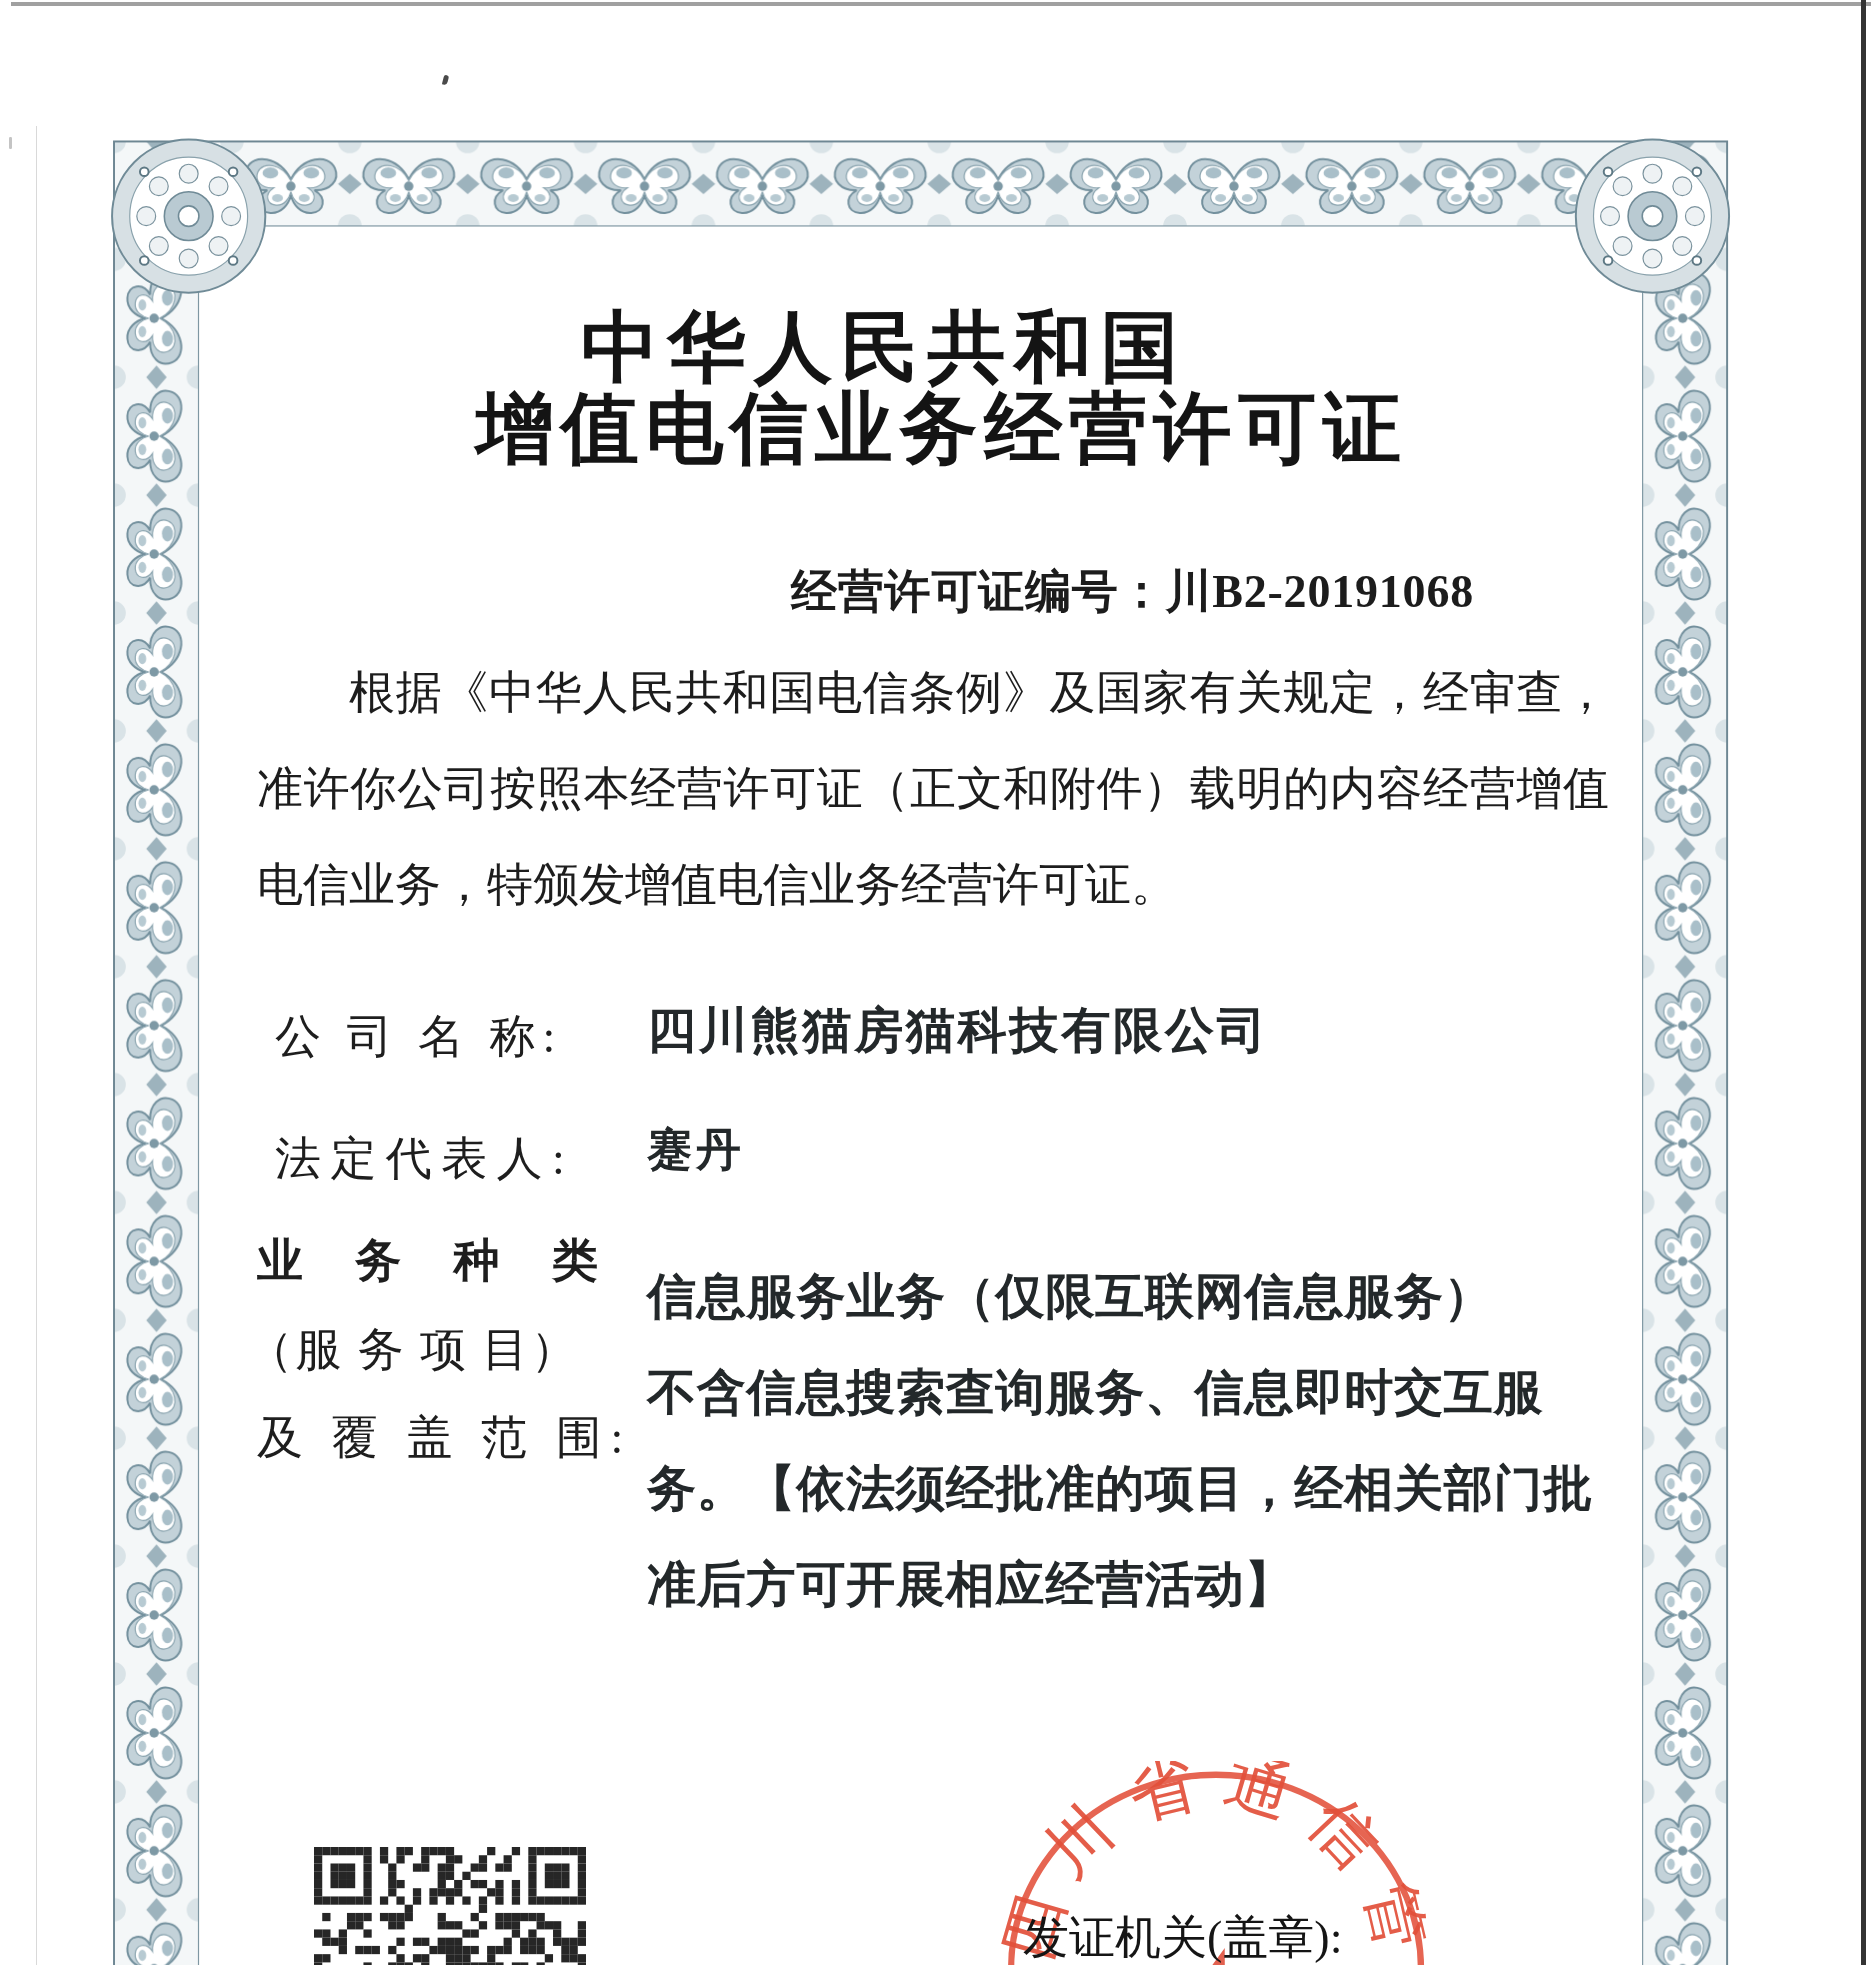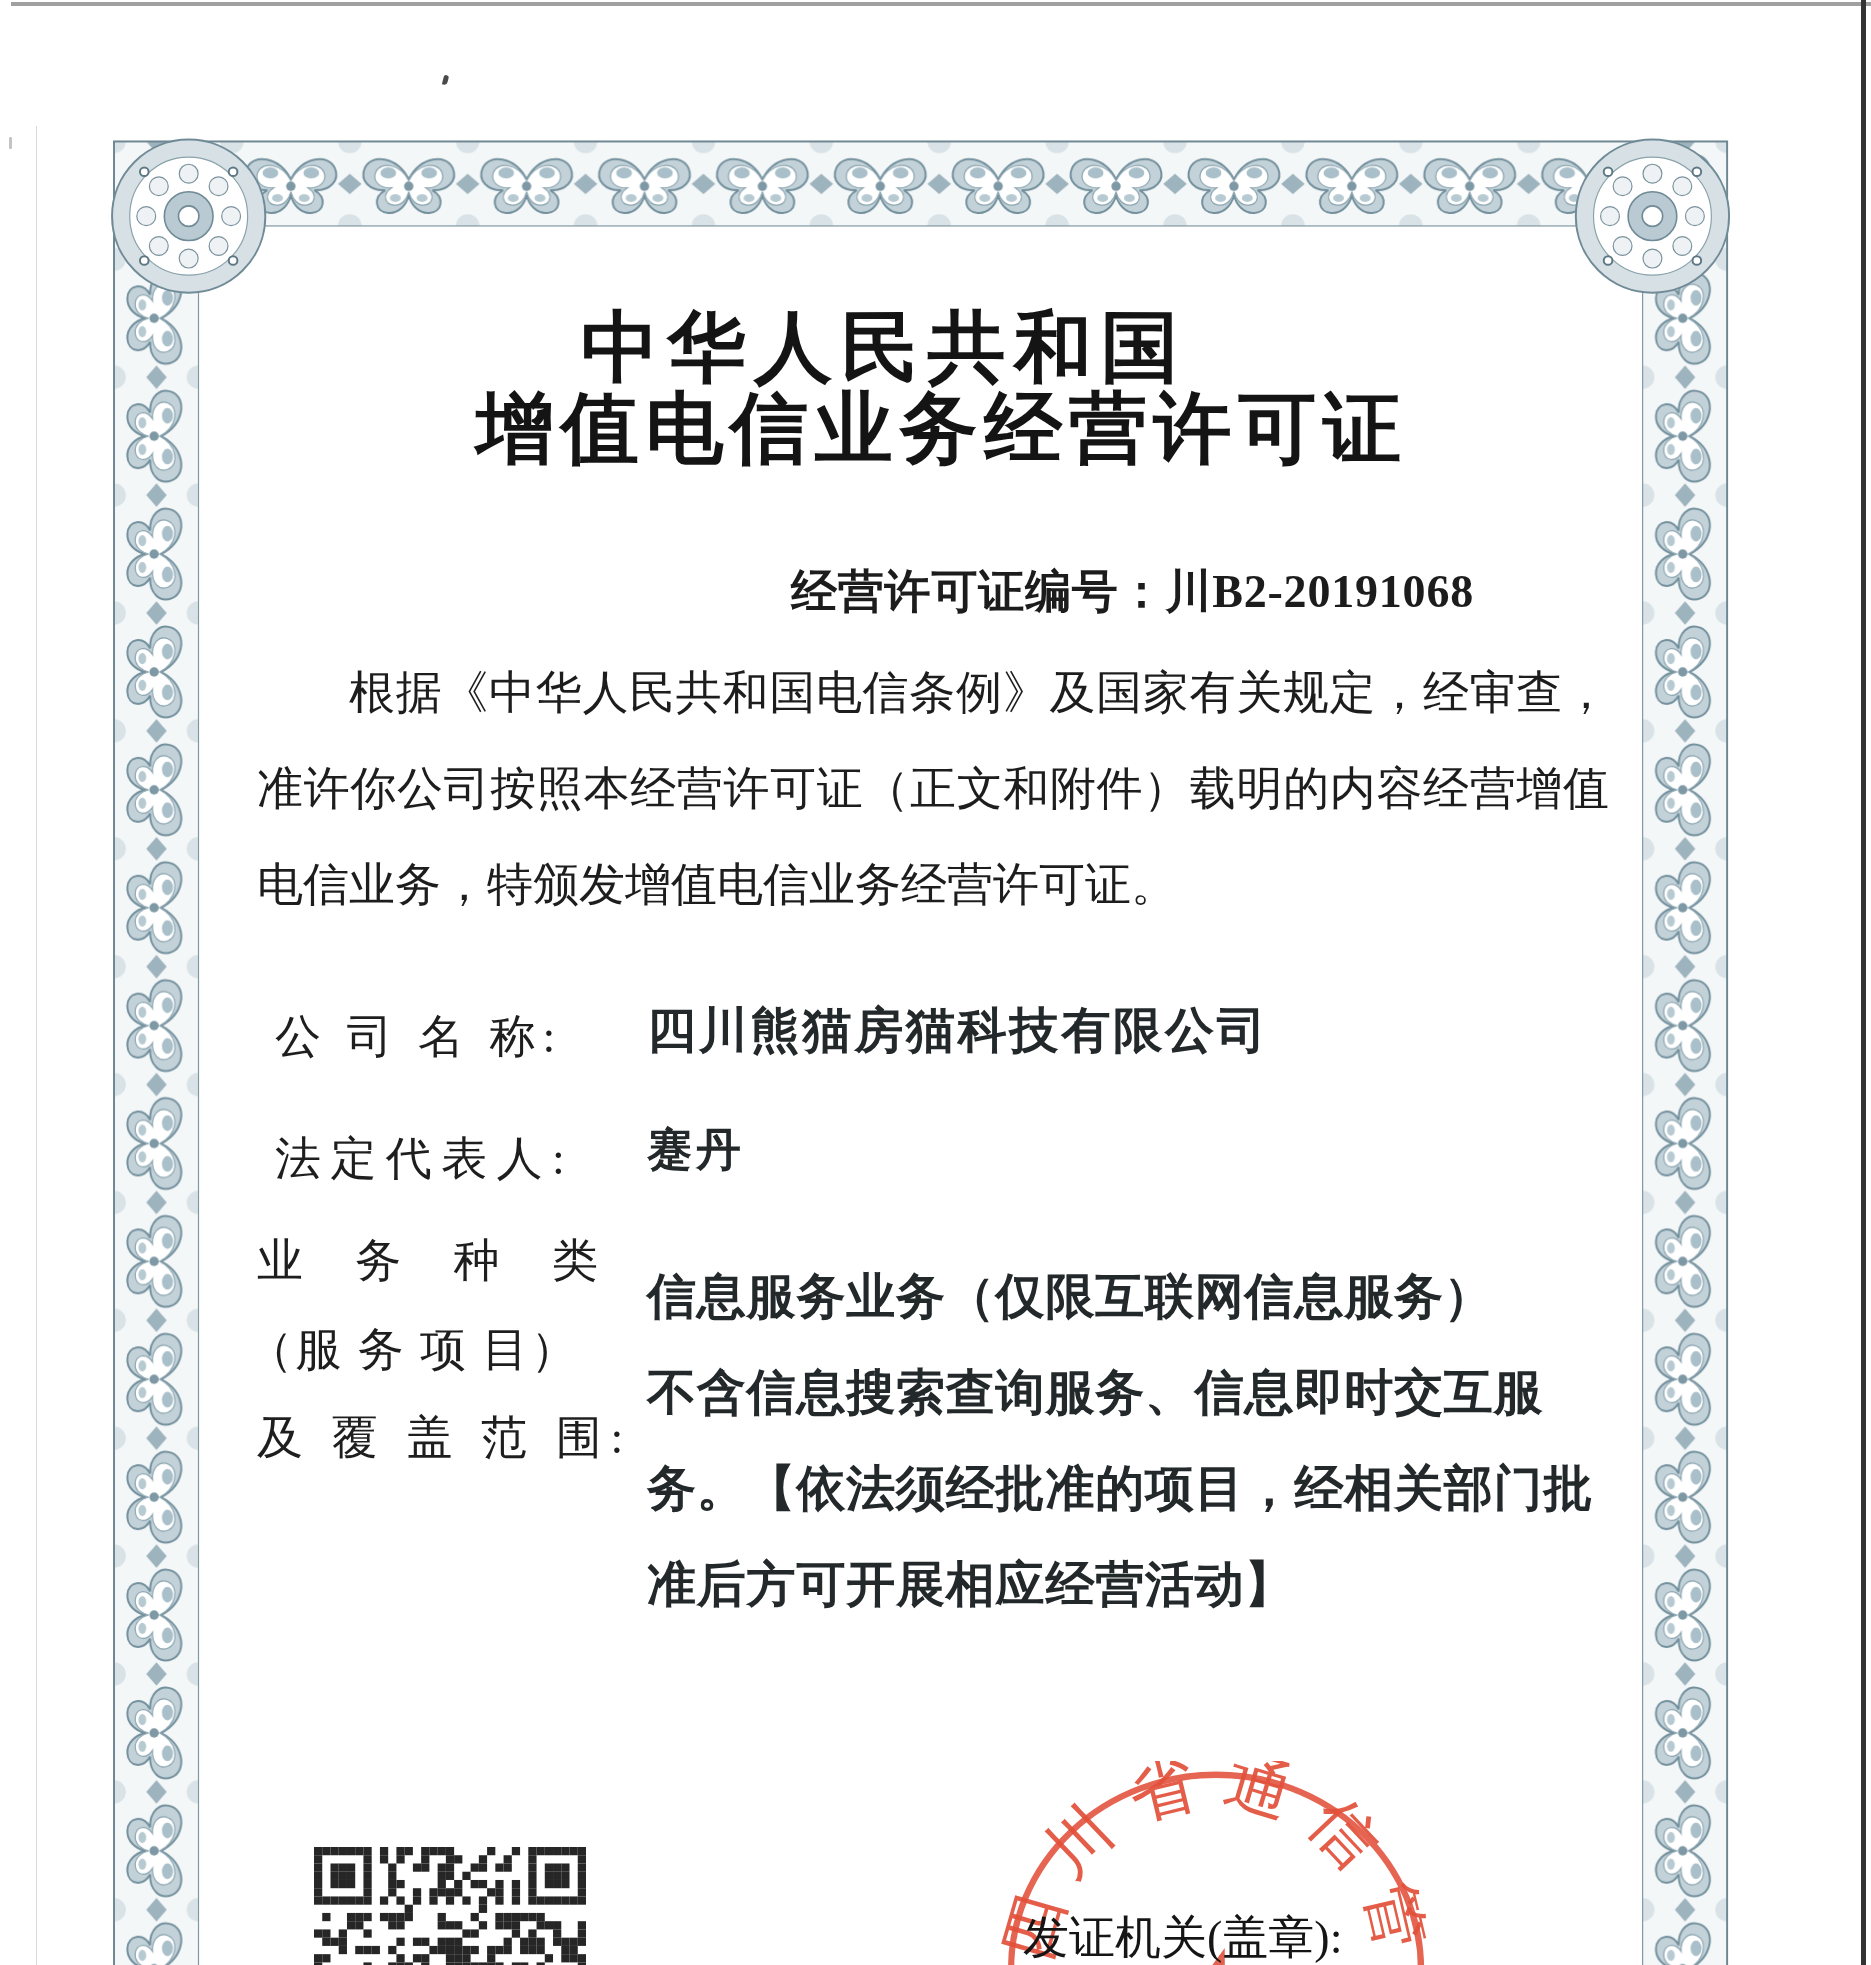--- a/index.html
+++ b/index.html
@@ -19,21 +19,21 @@
   #licno{left:791px;top:561px;font-size:46px;font-weight:700;white-space:nowrap;letter-spacing:0.8px;}
   #para{left:257px;top:645px;width:1352px;font-size:46px;line-height:96px;
         text-align:justify;text-indent:92px;color:#1d1d1d;}
   .label{font-size:46px;color:#1e1e1e;white-space:nowrap;}
   .bval{font-family:"Liberation Sans","DejaVu Sans",sans-serif;font-weight:700;color:#23282a;white-space:nowrap;}
   #company-label{left:275px;top:1006px;letter-spacing:7px;}
   #company-value{left:647px;top:998px;font-size:49px;letter-spacing:2.8px;}
   #rep-label{left:275px;top:1128px;letter-spacing:9.4px;}
   #rep-value{left:647px;top:1120px;font-size:45px;letter-spacing:3.9px;text-align:right;}
   .biz-label{left:257px;}
-  #biz-label-0{top:1230px;letter-spacing:20.4px;}
+  #biz-label-0{top:1230px;letter-spacing:20.4px;font-weight:bold;}
   #biz-label-1{top:1319px;left:247px;letter-spacing:2.4px;}
   #biz-label-2{top:1407px;letter-spacing:8.6px;text-align:right;}
   #biz-value{left:647px;top:1248px;width:1006px;}
   #biz-value .bline{font-size:49px;line-height:96px;letter-spacing:0.8px;
        font-family:"Liberation Sans","DejaVu Sans",sans-serif;font-weight:700;color:#23282a;white-space:nowrap;}
   
   #qr{left:314px;top:1847px;width:272px;height:272px;}
   
   #seal{left:998px;top:1761px;width:440px;height:428px;}
   #issuer-label{left:1023px;top:1907px;font-size:46px;color:#151515;white-space:nowrap;z-index:5;}

